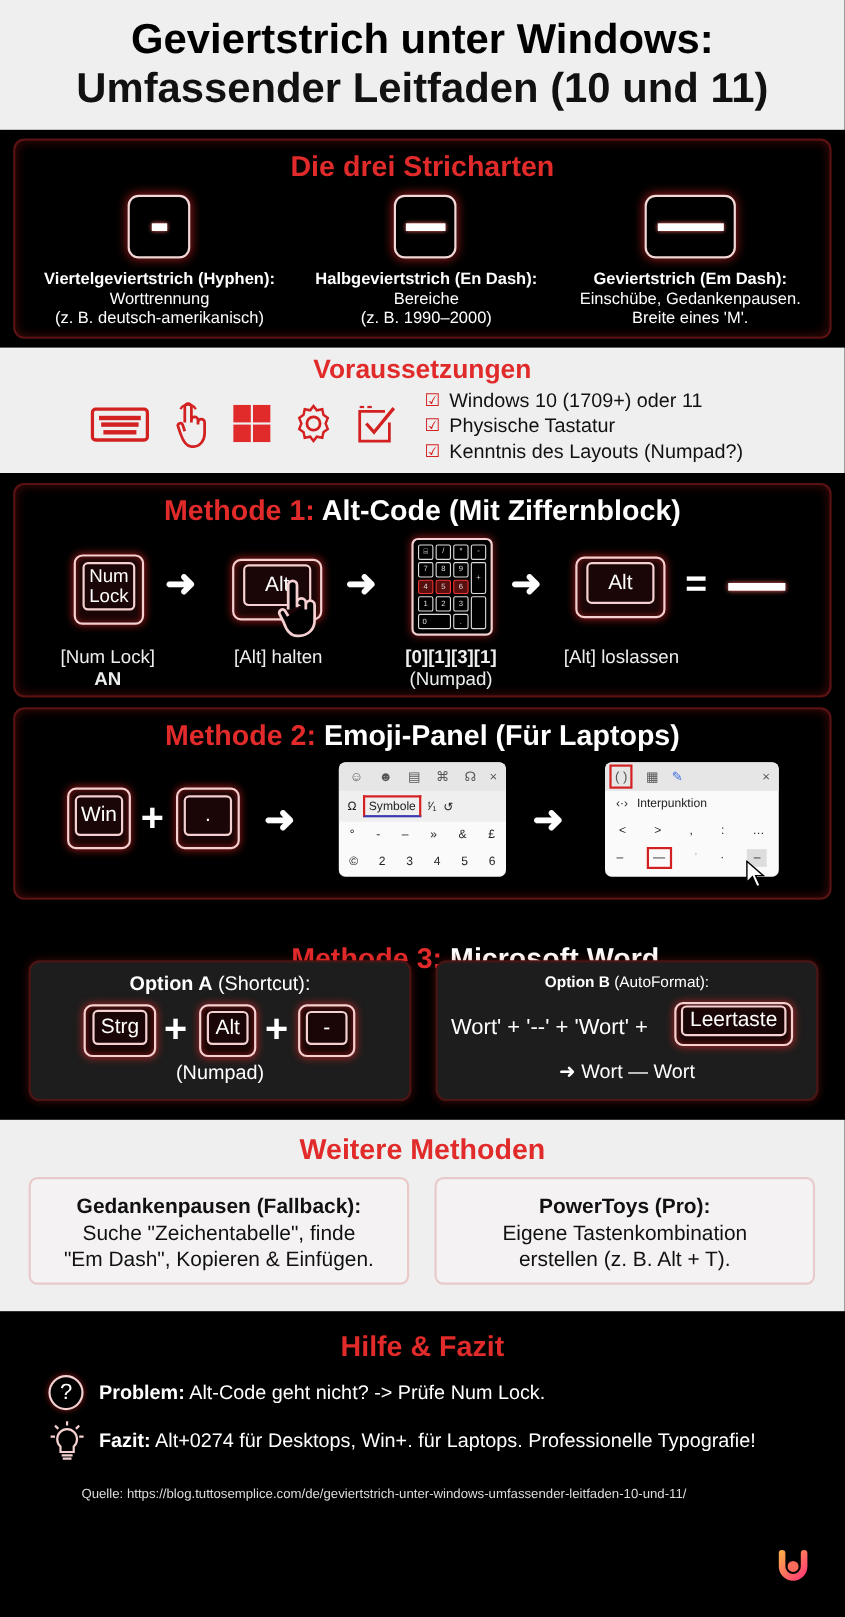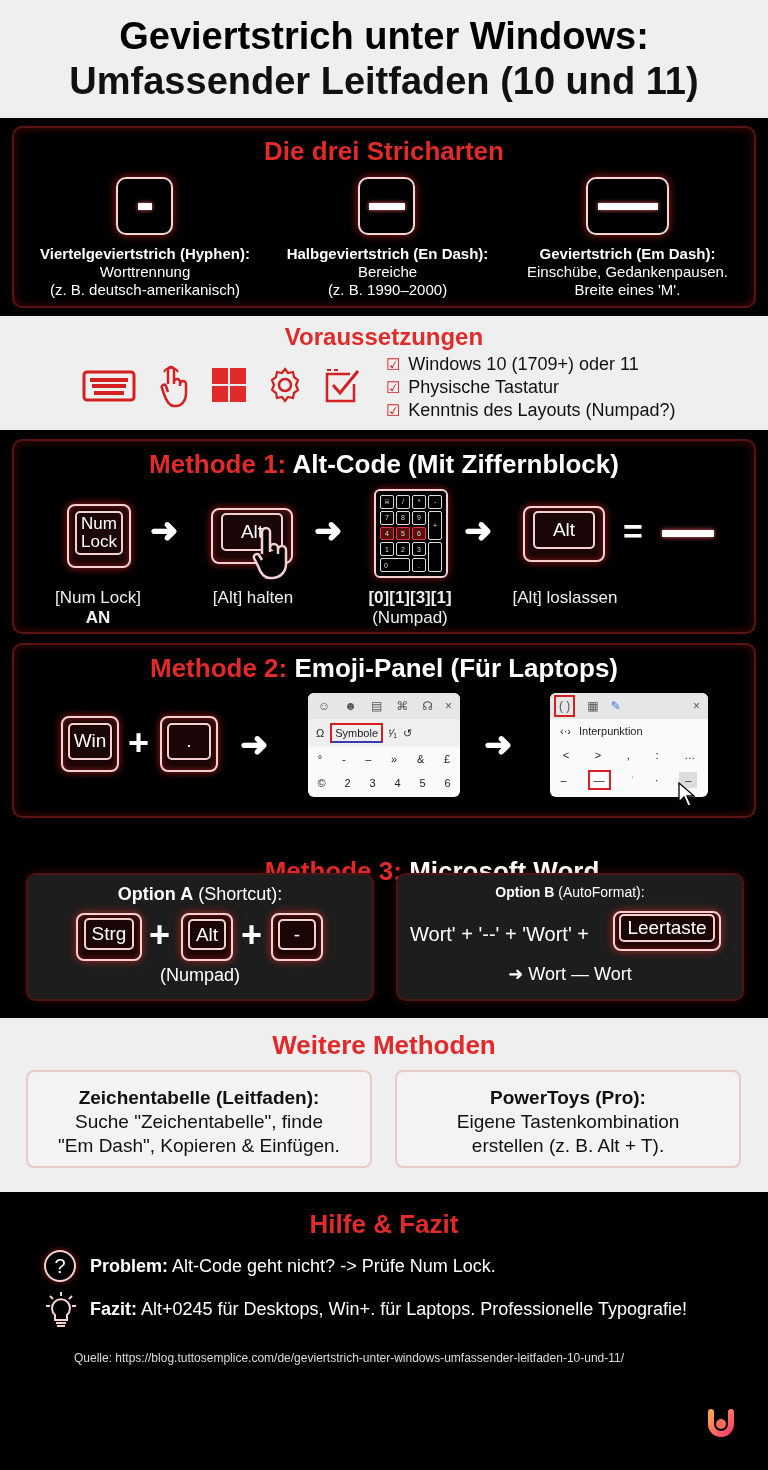--- a/index.html
+++ b/index.html
@@ -268,42 +268,42 @@
   <div style="position:absolute;left:0;top:88px;width:100%;text-align:center;font-size:18px;">➜ Wort — Wort</div>
 </div>
 <div class="key" style="left:613px;top:911px;width:108px;height:40px;">
     <div class="inner" style="width:92%;height:78%;margin-bottom:6%;">Leertaste</div>
   </div>
 
 <div class="light" style="position:absolute;left:0;top:1018px;width:768px;height:174px;">
   <div class="sec-title red" style="margin-top:12px;">Weitere Methoden</div>
 </div>
 <div class="mcard" style="left:26px;top:1070px;width:346px;height:98px;">
-  <b>Zeichentabelle (Leitfaden):</b><div>Suche "Zeichentabelle", finde</div><div>"Em Dash", Kopieren &amp; Einfügen.</div>
+  <b>Gedankenpausen (Fallback):</b><div>Suche "Zeichentabelle", finde</div><div>"Em Dash", Kopieren &amp; Einfügen.</div>
 </div>
 <div class="mcard" style="left:395px;top:1070px;width:346px;height:98px;">
   <b>PowerToys (Pro):</b><div>Eigene Tastenkombination</div><div>erstellen (z. B. Alt + T).</div>
 </div>
 
 <div class="sec-title red" style="position:absolute;left:0;top:1209px;width:768px;">Hilfe &amp; Fazit</div>
 <div style="position:absolute;left:44px;top:1250px;width:32px;height:32px;border:2px solid #f4d0d0;border-radius:50%;box-shadow:0 0 6px rgba(230,40,40,0.6);text-align:center;font-size:20px;line-height:28px;">?</div>
 <div style="position:absolute;left:90px;top:1256px;font-size:18px;"><b>Problem:</b> <span>Alt-Code geht nicht? -&gt; Prüfe Num Lock.</span></div>
 <svg style="position:absolute;left:44px;top:1291px;" width="34" height="40" viewBox="0 0 34 40">
     <g fill="none" stroke="#f4d0d0" stroke-width="2">
       <path d="M11 24 a9 9 0 1 1 12 0 v5 h-12 z"></path>
       <line x1="12" y1="32" x2="22" y2="32"></line>
       <line x1="13" y1="35" x2="21" y2="35"></line>
       <line x1="17" y1="1" x2="17" y2="5"></line>
       <line x1="2" y1="15" x2="6" y2="15"></line>
       <line x1="28" y1="15" x2="32" y2="15"></line>
       <line x1="6" y1="5" x2="9" y2="8"></line>
       <line x1="28" y1="5" x2="25" y2="8"></line>
     </g>
   </svg>
-<div style="position:absolute;left:90px;top:1299px;font-size:18px;"><b>Fazit:</b> <span>Alt+0245 für Desktops, Win+. für Laptops. Professionelle Typografie!</span></div>
+<div style="position:absolute;left:90px;top:1299px;font-size:18px;"><b>Fazit:</b> <span>Alt+0274 für Desktops, Win+. für Laptops. Professionelle Typografie!</span></div>
 <div style="position:absolute;left:74px;top:1351px;font-size:12px;color:#ddd;">Quelle: https://blog.tuttosemplice.com/de/geviertstrich-unter-windows-umfassender-leitfaden-10-und-11/</div>
 
 <svg style="position:absolute;left:703px;top:1406px;" width="36" height="36" viewBox="0 0 36 36">
     <defs>
       <linearGradient id="lg" x1="0" y1="0" x2="1" y2="1">
         <stop offset="0" stop-color="#ffb347"></stop>
         <stop offset="1" stop-color="#ff2d78"></stop>
       </linearGradient>
     </defs>
     <path d="M5 6 a3 3 0 0 1 6 0 V18 a7 7 0 0 0 14 0 V6 a3 3 0 0 1 6 0 V18 a13 13 0 0 1 -26 0 Z" fill="url(#lg)"></path>

